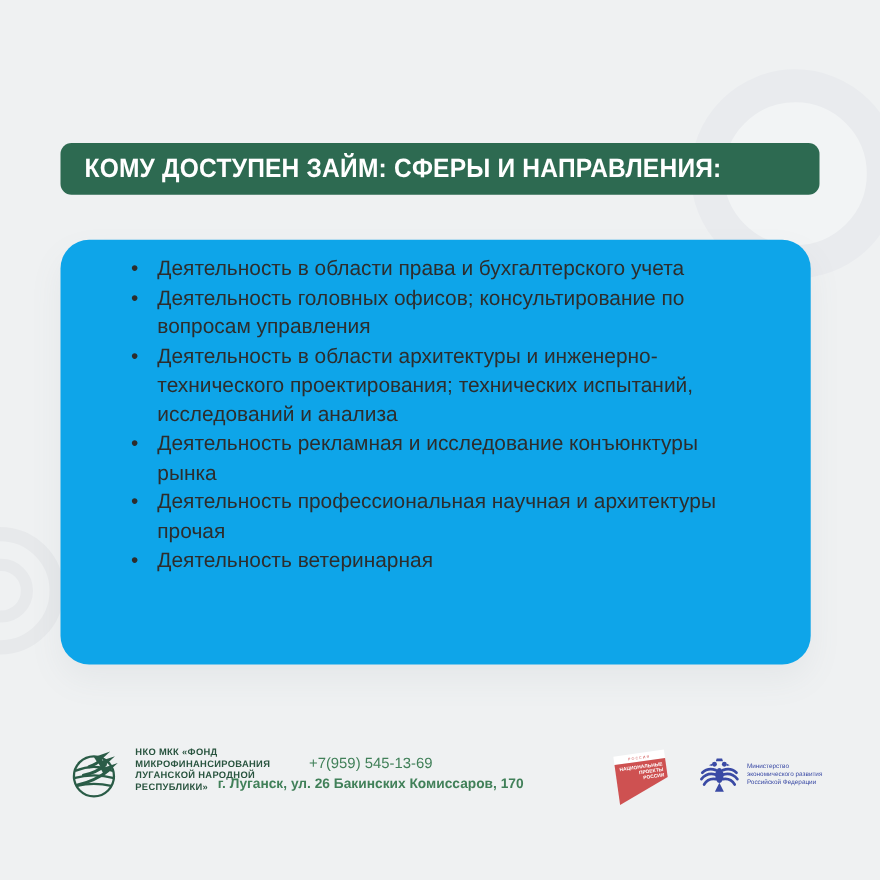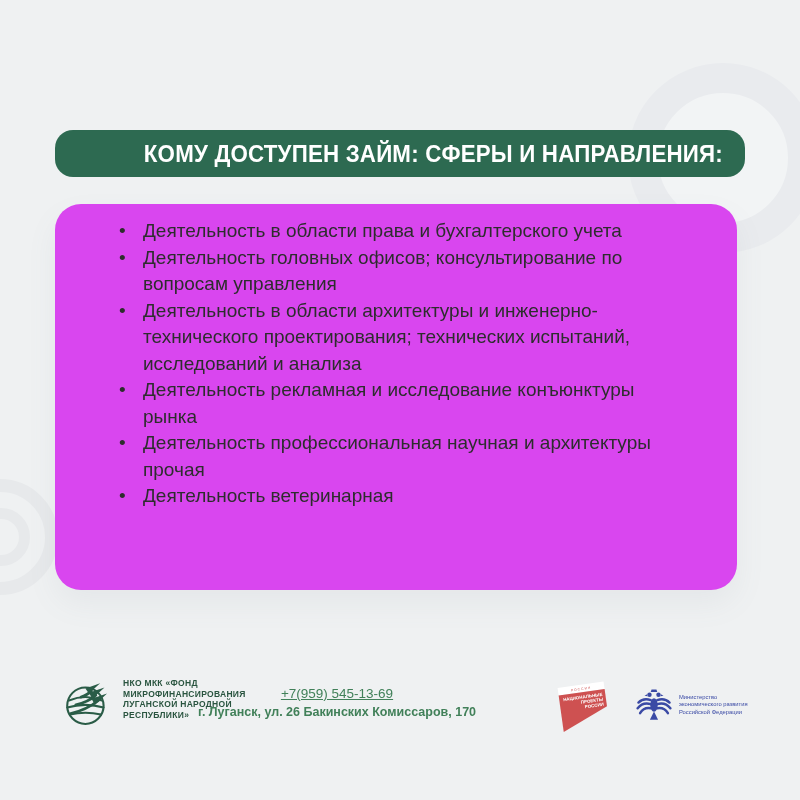--- a/index.html
+++ b/index.html
@@ -13,38 +13,38 @@
   
   .ring-tr{position:absolute;left:628px;top:63px;width:190px;height:190px;border-radius:50%;
     border:30px solid #e9ebee;box-sizing:border-box;background:#f2f4f5;}
   .ring-l-outer{position:absolute;left:-58px;top:479px;width:116px;height:116px;border-radius:50%;
     border:13px solid #e7e9eb;box-sizing:border-box;}
   .ring-l-inner{position:absolute;left:-28px;top:508px;width:58px;height:58px;border-radius:50%;
     border:11px solid #e7e9eb;box-sizing:border-box;}
 
   
   .banner{position:absolute;left:55px;top:130px;width:690px;height:47px;background:#2d6a51;
-    border-radius:18px;display:flex;align-items:center;justify-content:flex-end;}
+    border-radius:10px;display:flex;align-items:center;justify-content:flex-start;}
   .banner-title{margin:0;font-size:24px;font-weight:bold;color:#ffffff;white-space:nowrap;
     letter-spacing:0.2px;transform:scaleX(0.93);}
 
   
-  .card{position:absolute;left:55px;top:204px;width:682px;height:386px;background:#d946ef;
+  .card{position:absolute;left:55px;top:218px;width:682px;height:386px;background:#0ea5e9;
     border-radius:26px;box-shadow:0 14px 30px rgba(110,125,135,0.08);}
   .card ul{margin:0;padding:14px 79px 0 88px;list-style:none;}
   .card li{position:relative;font-size:19px;line-height:26.5px;color:#2d2d2d;}
   .card li::before{content:"\2022";position:absolute;left:-24px;top:0;color:#2d2d2d;}
 
   
   .fund-group{position:absolute;left:62px;top:678px;display:flex;align-items:flex-start;gap:9px;}
   .fund-icon svg{width:52px;height:52px;display:block;}
   .org-name{font-size:8.5px;font-weight:bold;color:#29543f;line-height:10.5px;
     white-space:pre-line;letter-spacing:0.3px;}
   .contacts{position:absolute;left:167px;top:686px;width:340px;text-align:center;color:#418059;}
-  .phone{font-size:13.5px;margin:0 0 4px 0;text-decoration:underline;}
+  .phone{font-size:13.5px;margin:0 0 4px 0;}
   .address{font-size:12.5px;margin:0;font-weight:bold;}
   .np-logo{position:absolute;left:553px;top:673px;}
   .np-logo svg{width:58px;height:60px;display:block;}
   .ministry-group{position:absolute;left:636px;top:685px;display:flex;align-items:center;gap:7px;}
   .eagle-icon svg{width:36px;height:40px;display:block;}
   .ministry-label{font-size:5.8px;line-height:7.4px;color:#3a4aa5;white-space:pre-line;}
 </style>
 </head>
 <body>
 

